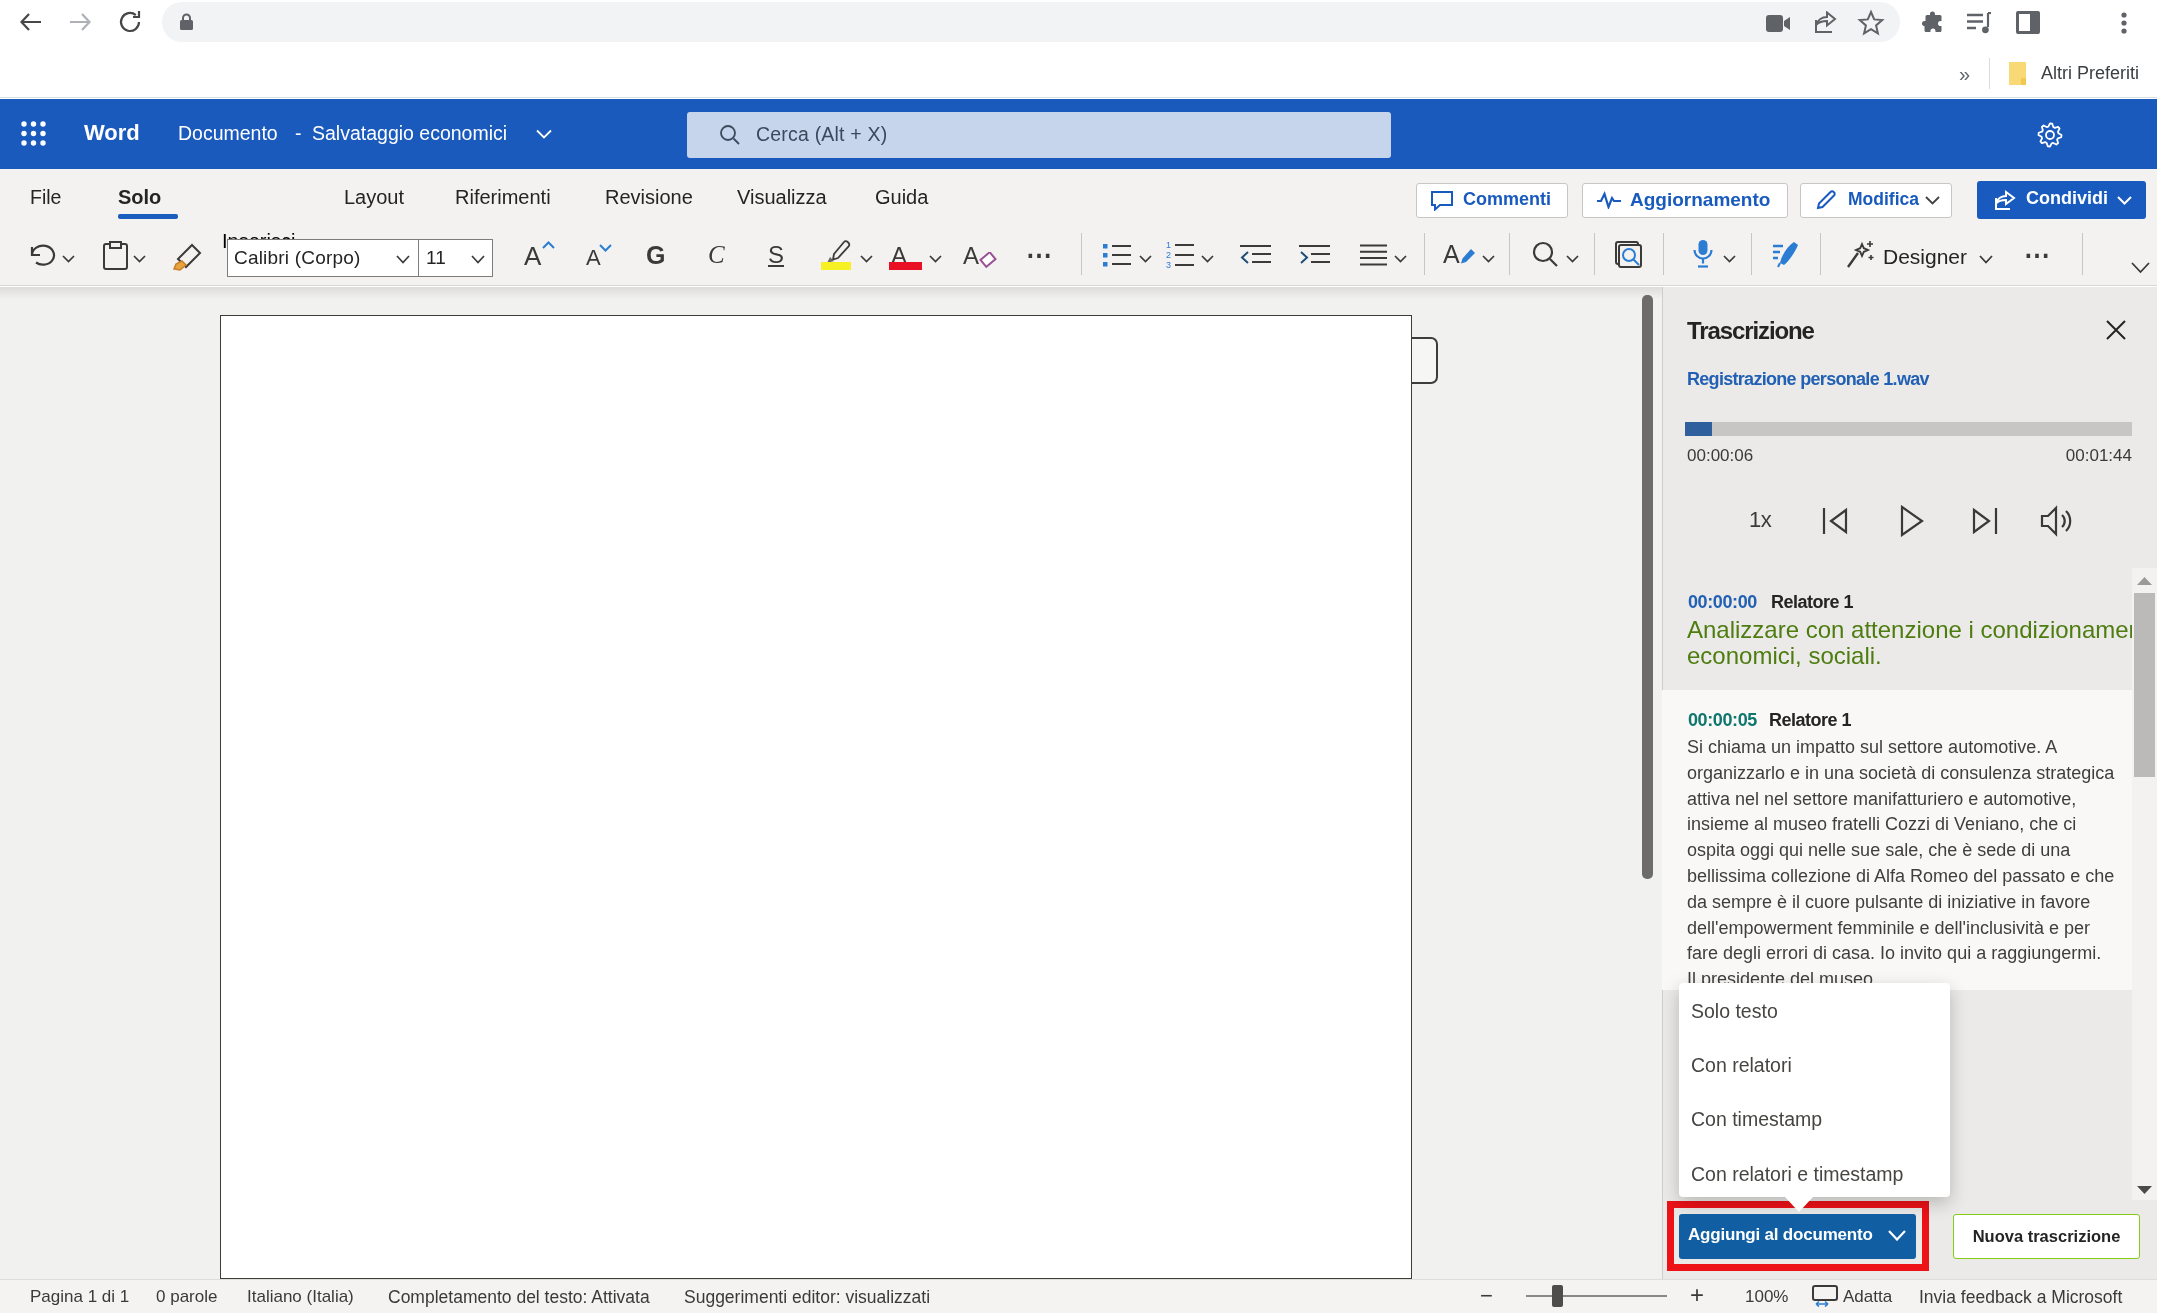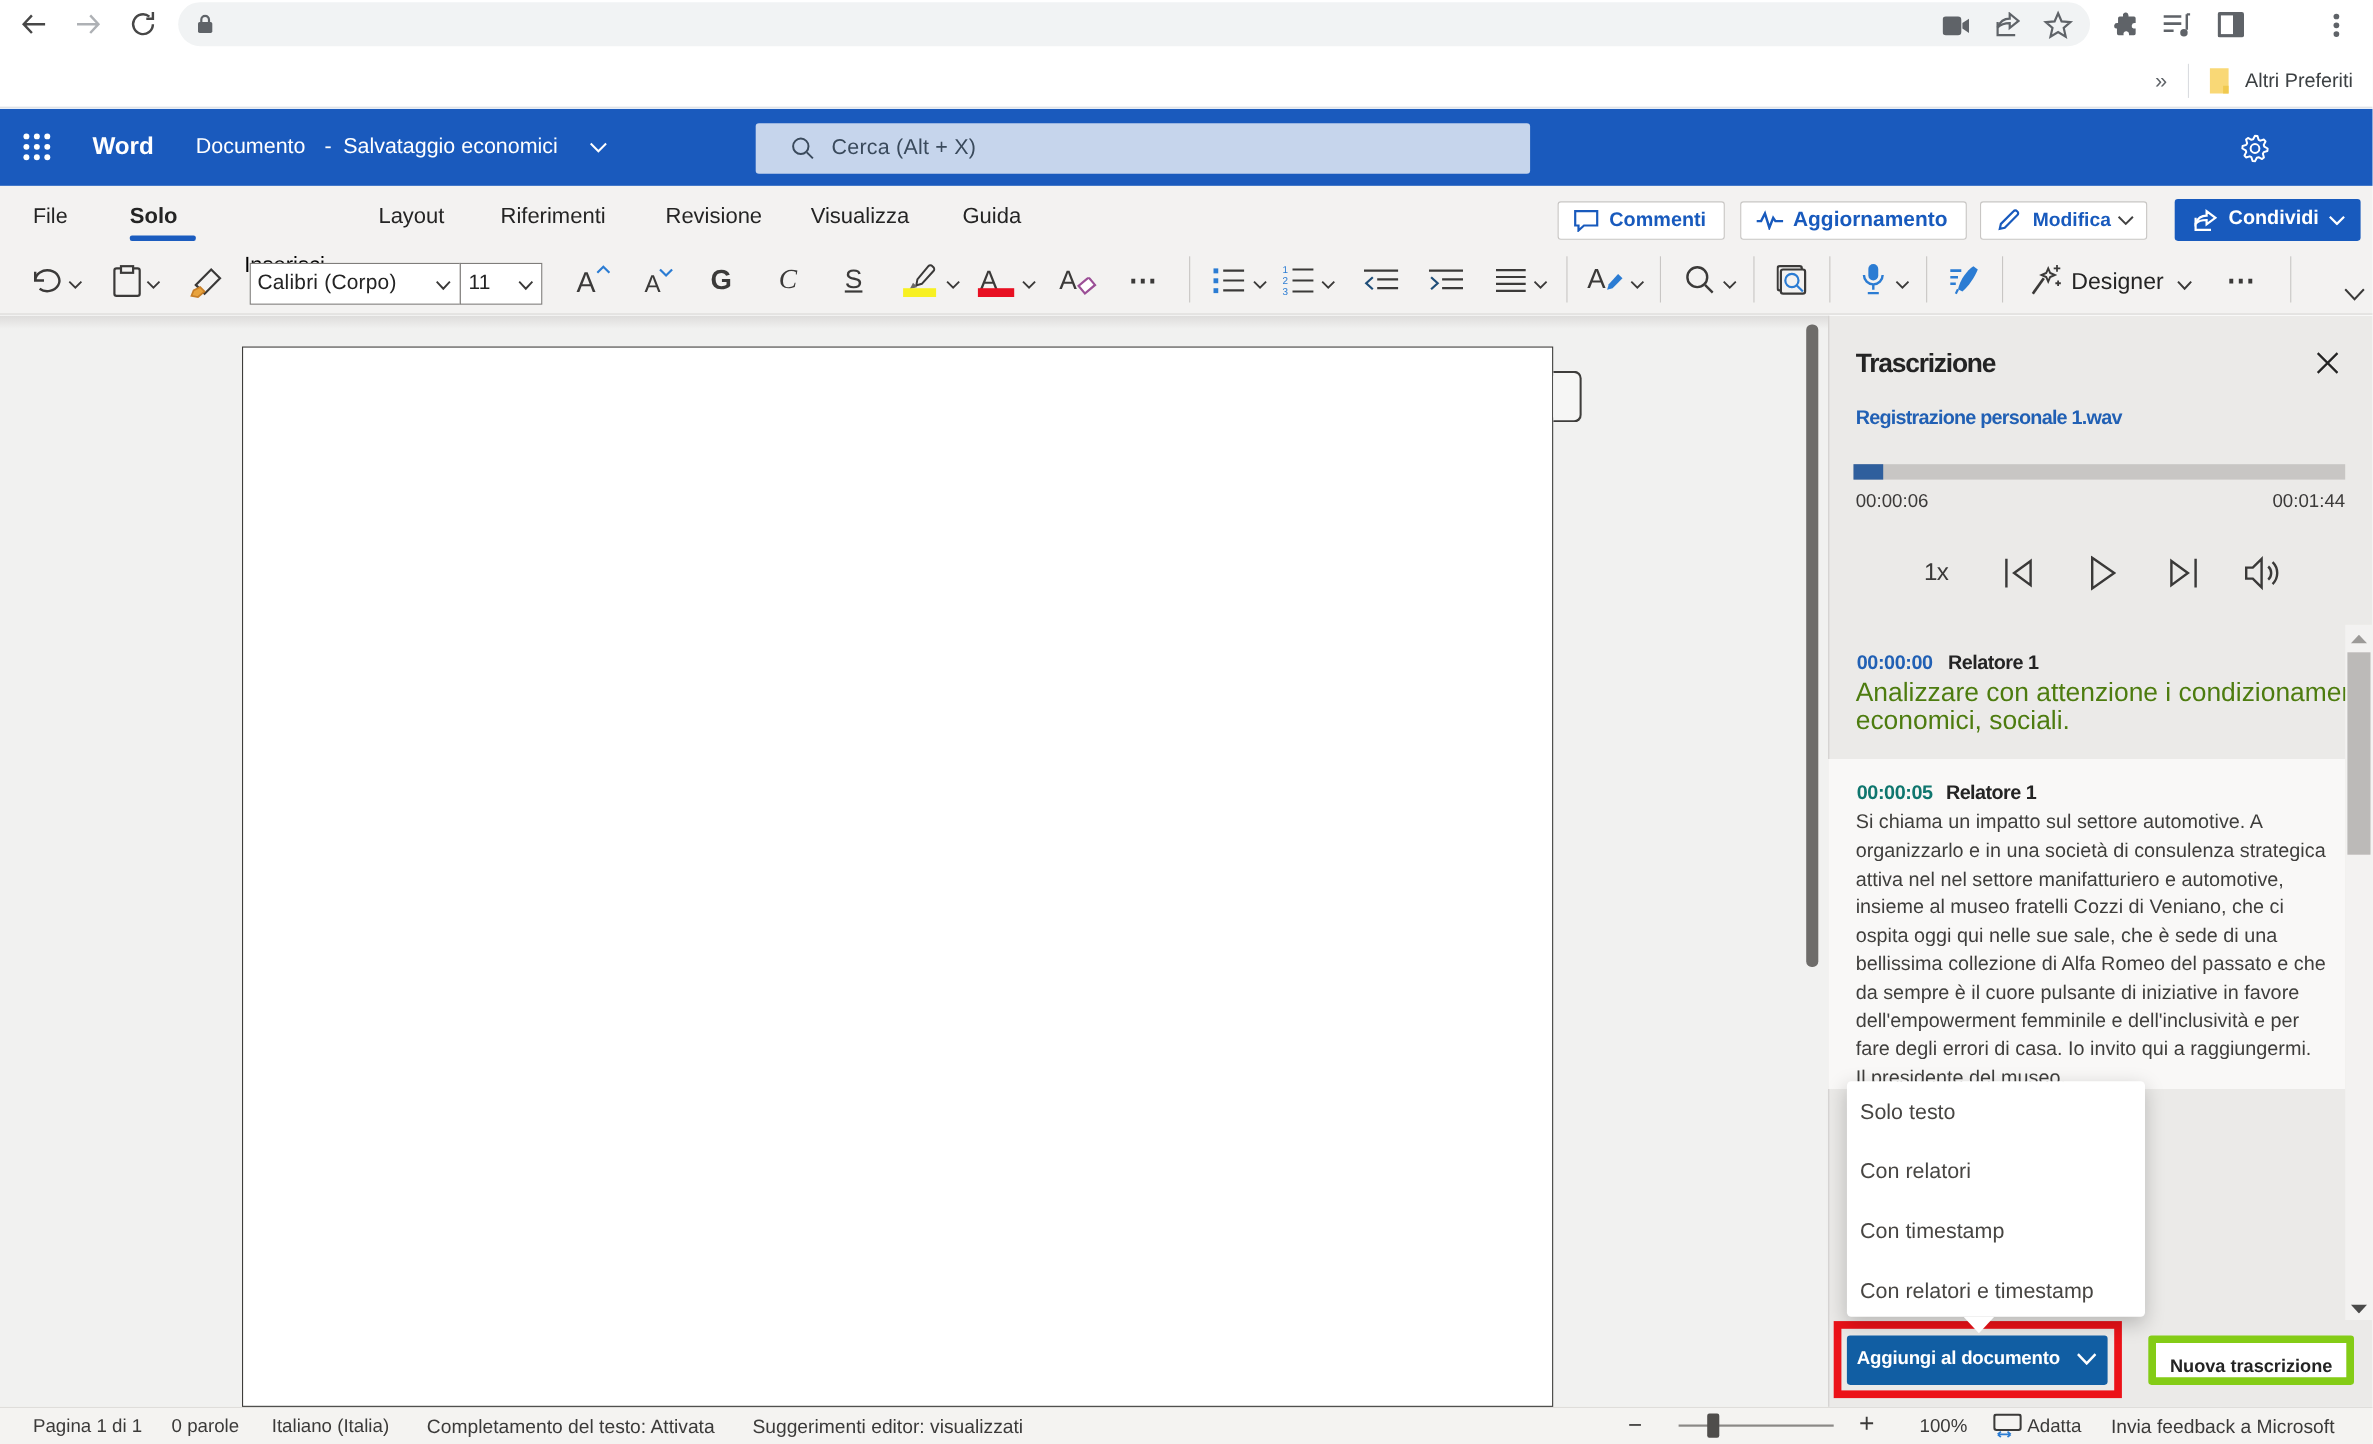--- a/index.html
+++ b/index.html
@@ -354,21 +354,21 @@
 <div class="abs" style="left:1691px;top:1000px;font-size:19.5px;color:#474542;">Solo testo</div>
 <div class="abs" style="left:1691px;top:1054px;font-size:19.5px;color:#474542;">Con relatori</div>
 <div class="abs" style="left:1691px;top:1108px;font-size:19.5px;color:#474542;">Con timestamp</div>
 <div class="abs" style="left:1691px;top:1163px;font-size:19.5px;color:#474542;">Con relatori e timestamp</div>
 
 <div class="abs" style="left:1679px;top:1214px;width:237px;height:45px;background:#115ea3;border-radius:3px;"></div>
 <div class="abs" style="left:1688px;top:1225px;font-size:17px;font-weight:bold;letter-spacing:-0.2px;color:#fff;">Aggiungi al documento</div>
 <svg class="abs" style="left:1888px;top:1230px" width="18" height="11" viewBox="0 0 18 11" fill="none" stroke="#fff" stroke-width="2.2">
     <path d="M1 1 L9 9.5 L17 1"></path>
   </svg>
-<div class="abs" style="left:1953px;top:1214px;width:187px;height:45px;background:#fff;border:7px solid #84cc16;border-radius:3px;line-height:43px;text-align:center;font-size:16.5px;font-weight:600;color:#242424;">Nuova trascrizione</div>
+<div class="abs" style="left:1953px;top:1214px;width:187px;height:45px;background:#fff;border:1px solid #84cc16;border-radius:3px;line-height:43px;text-align:center;font-size:16.5px;font-weight:600;color:#242424;">Nuova trascrizione</div>
 
 <div class="abs" style="left:30px;top:1287px;font-size:17px;color:#3b3a39;">Pagina 1 di 1</div>
 <div class="abs" style="left:156px;top:1287px;font-size:17px;color:#3b3a39;">0 parole</div>
 <div class="abs" style="left:247px;top:1287px;font-size:17px;color:#3b3a39;">Italiano (Italia)</div>
 <div class="abs" style="left:388px;top:1287px;font-size:17.5px;color:#3b3a39;">Completamento del testo: Attivata</div>
 <div class="abs" style="left:684px;top:1287px;font-size:17.5px;color:#3b3a39;">Suggerimenti editor: visualizzati</div>
 <div class="abs" style="left:1480px;top:1283px;font-size:22px;color:#3b3a39;">−</div>
 <div class="abs" style="left:1526px;top:1295px;width:141px;height:2px;background:#8a8886;"></div>
 <div class="abs" style="left:1552px;top:1285px;width:11px;height:22px;background:#4f4d4b;border-radius:2px;"></div>
 <div class="abs" style="left:1690px;top:1281px;font-size:24px;color:#3b3a39;">+</div>

